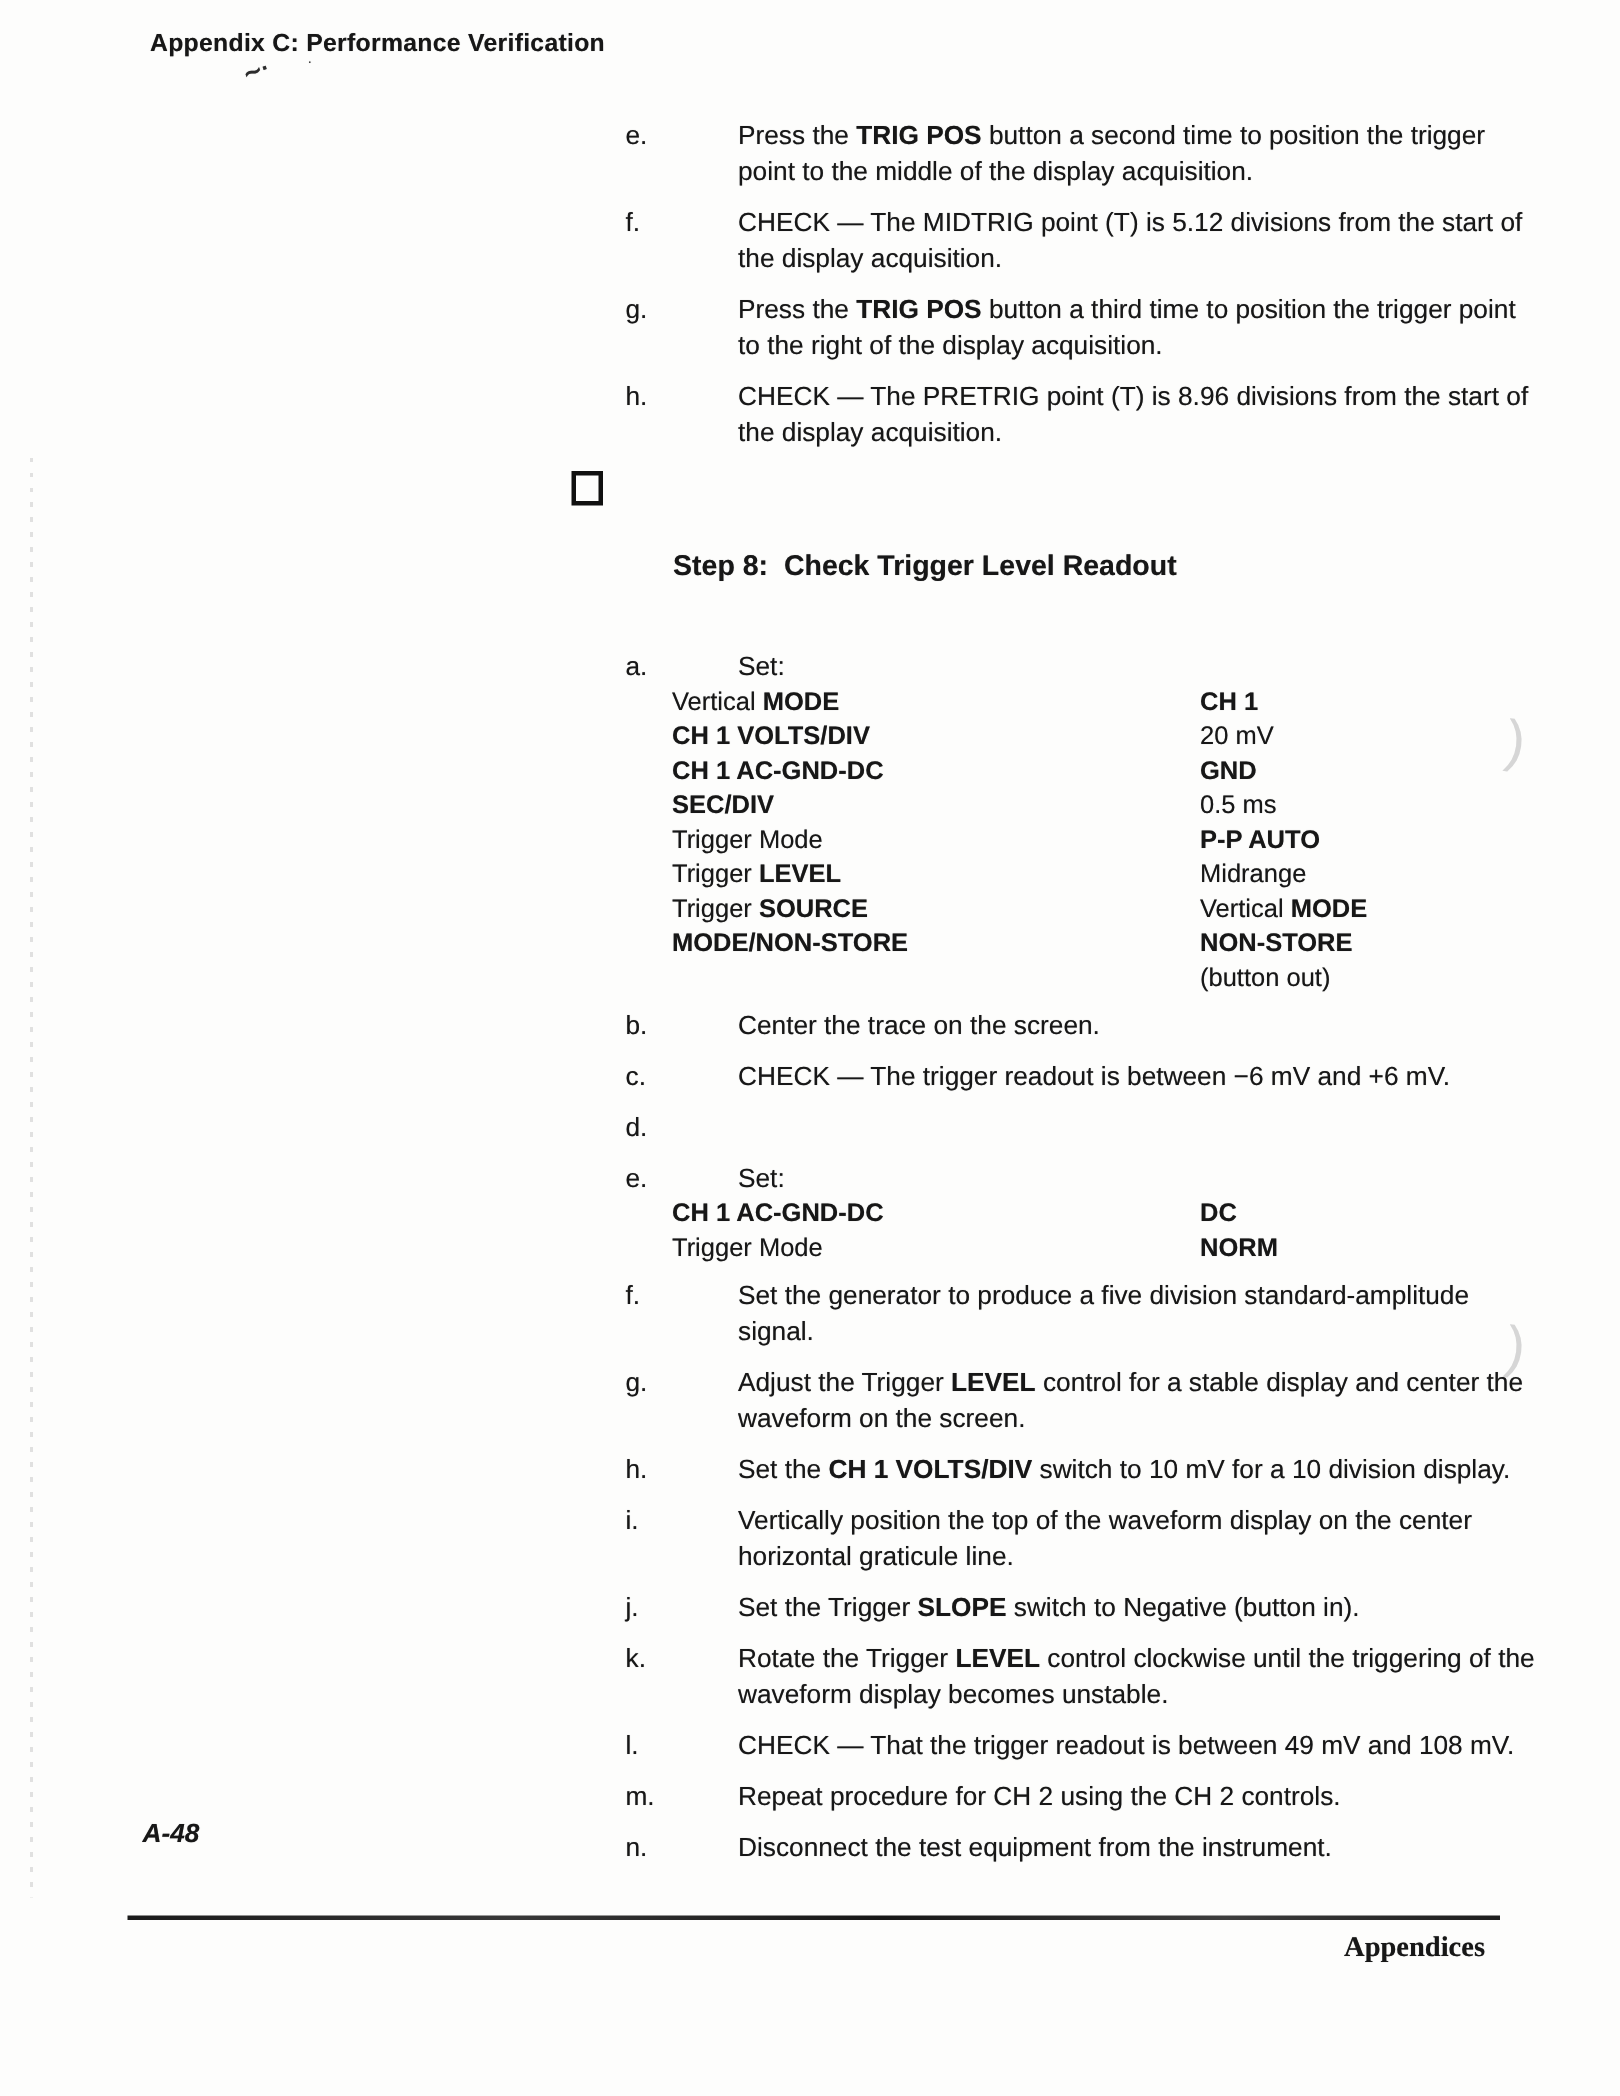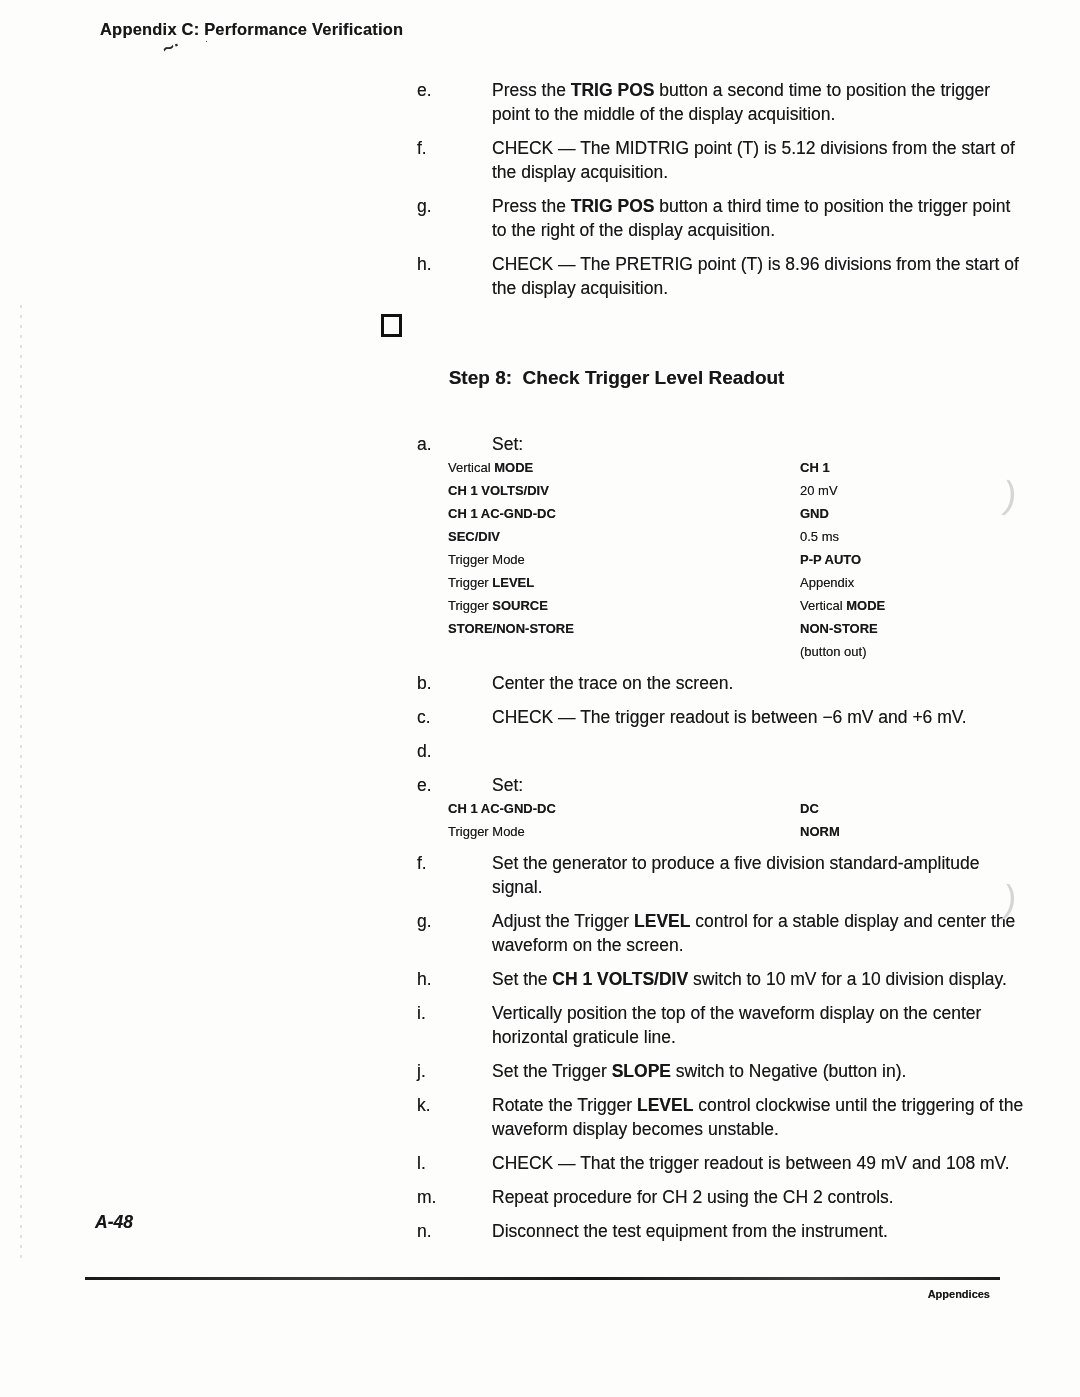--- a/index.html
+++ b/index.html
@@ -29,34 +29,34 @@
   .item-text { white-space:pre;margin-left:44px; }
   .step-heading {
     position:relative; margin:13px 0 15px 0;
     font-size:19px; font-weight:bold; line-height:26px; white-space:pre;
   }
   .checkbox {
     position:absolute; left:-36px; top:1px; width:15px; height:17px;
     border:3.5px solid #101010; background:#fdfdfc; display:inline-block;
   }
   .settings { margin-left:31px; margin-bottom:8px; }
-  .setrow { display:flex; font-size:13px; line-height:23px; }
+  .setrow { display:flex; font-size:17px; line-height:23px; }
   .set-label { flex:0 0 352px; white-space:pre; }
   .set-value { white-space:pre; }
   .footer-rule {
     position:absolute; left:85px; top:1277px; width:915px; height:2.5px;
     background:linear-gradient(90deg,#1a1a1a 0%,#383838 28%,#161616 55%,#3d3d3d 80%,#1d1d1d 100%);
   }
   .footer-left {
     position:absolute; left:95px; top:1212px;
     font-size:17.5px; font-weight:bold; font-style:italic;
   }
   .footer-right {
     position:absolute; left:820px; top:1288px; width:170px; text-align:right;
-    font-size:11px; font-weight:bold;
+    font-size:19px; font-weight:bold;font-family:Liberation Serif, serif;
   }
   .margin-dots {
     position:absolute; left:20px; top:305px; width:2px; height:960px;
     background-image:repeating-linear-gradient(to bottom,#c9c9c9 0 3px,transparent 3px 10px);
     opacity:.55;
   }
   .artifact-arc {
     position:absolute; color:#d6d6d6; font-size:38px; font-weight:normal;
     text-shadow:none; transform:rotate(8deg);
   }
@@ -123,28 +123,28 @@
         <div class="setrow">
           <span class="set-label"><span class="bseg">SEC/DIV</span></span>
           <span class="set-value"><span>0.5 ms</span></span>
         </div>
         <div class="setrow">
           <span class="set-label"><span>Trigger Mode</span></span>
           <span class="set-value"><span class="bseg">P-P AUTO</span></span>
         </div>
         <div class="setrow">
           <span class="set-label"><span>Trigger </span><span class="bseg">LEVEL</span></span>
-          <span class="set-value"><span>Appendix</span></span>
+          <span class="set-value"><span>Midrange</span></span>
         </div>
         <div class="setrow">
           <span class="set-label"><span>Trigger </span><span class="bseg">SOURCE</span></span>
           <span class="set-value"><span>Vertical </span><span class="bseg">MODE</span></span>
         </div>
         <div class="setrow">
-          <span class="set-label"><span class="bseg">STORE/NON-STORE</span></span>
+          <span class="set-label"><span class="bseg">MODE/NON-STORE</span></span>
           <span class="set-value"><span class="bseg">NON-STORE</span></span>
         </div>
         <div class="setrow">
           <span class="set-label"><span></span></span>
           <span class="set-value"><span>(button out)</span></span>
         </div>
       </div>
 
     <div>
         <div class="item">

